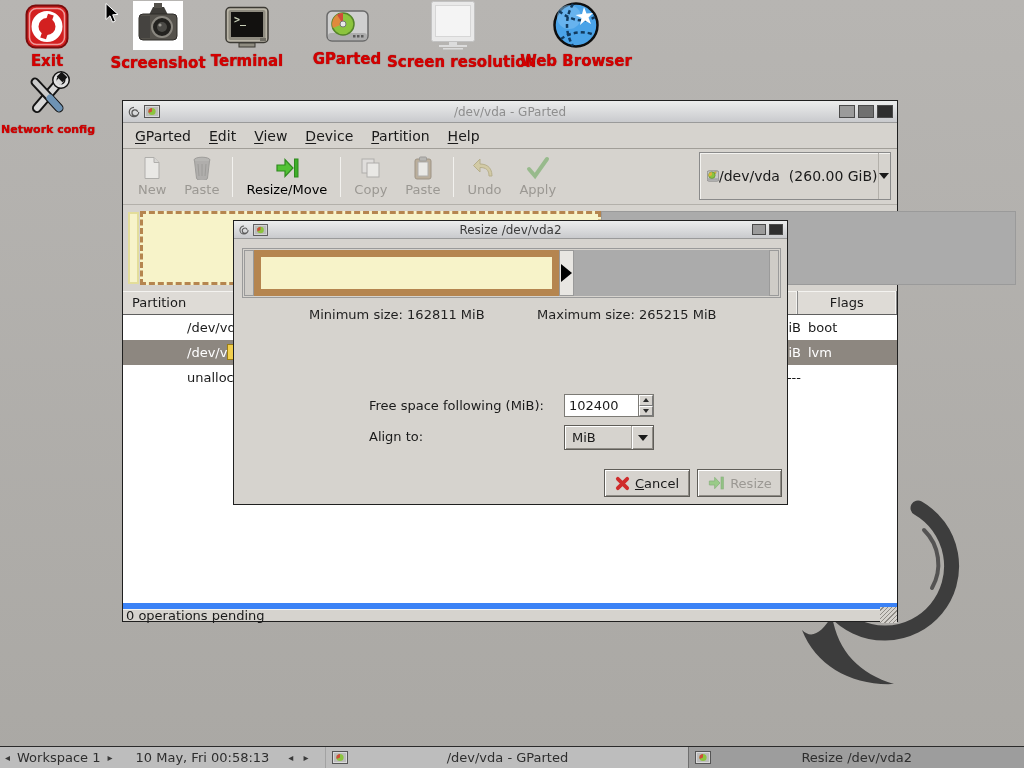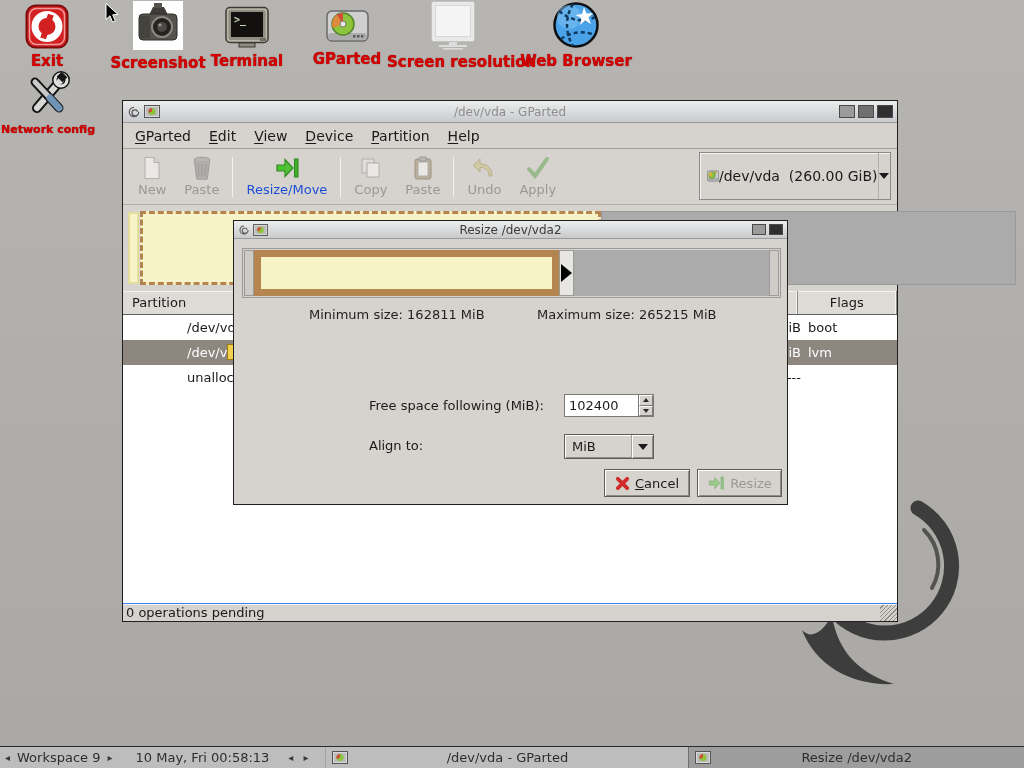--- a/index.html
+++ b/index.html
@@ -38,21 +38,21 @@
   .menubar { position:absolute; left:0; top:22px; width:100%; height:26px;
              background:#d6d3ce; border-bottom:1px solid #a19e98;
              display:flex; align-items:center; padding-left:3px; font-size:14px; }
   .menuitem { padding:3px 9px; }
   .menuitem u { text-underline-offset:2px; }
 
   .toolbar { position:absolute; left:0; top:48px; width:100%; height:56px;
              background:#d6d3ce; border-bottom:1px solid #b3b0aa; display:flex;
              align-items:center; padding-left:6px; }
   .tbbutton { display:flex; flex-direction:column; align-items:center; gap:2px;
-              padding:4px 9px; font-size:13px; color:#1d4ed8; }
+              padding:4px 9px; font-size:13px; color:#000000; }
   .tbbutton.dis { color:#9b9893; }
   .tbbutton.dis svg { opacity:.5; filter:grayscale(35%); }
   .tbsep { width:1px; height:40px; background:#9a9a9a; border-right:1px solid #f2f1ee; margin:0 4px; }
 
   .devcombo { position:absolute; right:6px; top:3px; width:192px; height:48px;
               border:1px solid #8a8a8a; box-shadow:inset 1px 1px 0 #f4f3f0;
               background:#d6d3ce; display:flex; align-items:center; padding-left:7px; }
   .devcombo .dtext { font-size:14px; margin-left:0; white-space:nowrap; }
   .devcombo .arrowzone { margin-left:auto; align-self:stretch; width:22px;
               border-left:1px solid #b3b0aa; display:flex; align-items:center; justify-content:center; }
@@ -80,21 +80,21 @@
           display:flex; align-items:center; font-size:13px; }
   .trow.selected { background:#8d8780; color:#fff; }
   .trow .pname { padding-left:64px; }
   .trow .sizefrag { position:absolute; left:604px; width:74px; text-align:right; }
   .trow .flagcell { position:absolute; left:685px; }
   .warn-sliver { position:absolute; left:104px; top:4px; width:7px; height:16px;
                  background:#f2cf4e; border:1px solid #9b7d13; }
   .tfiller { position:absolute; left:0; top:289px; width:100%; height:213px; background:#fff; }
 
   .statusbar { position:absolute; left:0; top:502px; width:100%; height:18px;
-               background:#d6d3ce; border-top:1px solid #3b82f6;
+               background:#d6d3ce; border-top:6px solid #3b82f6;
                box-shadow:inset 0 1px 0 #f4f3f0; display:flex; align-items:center; }
   .statusbar .stext { padding-left:3px; font-size:13px; }
   .grip { margin-left:auto; width:17px; height:16px;
           background:repeating-linear-gradient(135deg, #d6d3ce 0 2px, #8f8c86 2px 3px); }
 
   
   #dialog { left:233px; top:220px; width:555px; height:285px; z-index:3; }
   #dialog .titlebar { height:18px; }
   #dialog .ttext { color:#3c3c3c; }
   #dialog .tbtn { width:14px; height:11px; }
@@ -442,21 +442,21 @@
             <span class="spinbtn">
               <span class="up"></span>
             </span>
             <span class="spinbtn">
               <span class="dn"></span>
             </span>
           </span>
       </span>
     </div>
 
-    <div class="drow" style="top:213px;">
+    <div class="drow" style="top:204px;">
       <span class="flabel">Align to:</span>
       <span class="combo">
         <span class="cval">MiB</span>
         <span class="carrow">
             <span class="tri-down"></span>
           </span>
       </span>
     </div>
 
     <div class="dlgbtn" id="btn-cancel">
@@ -469,21 +469,21 @@
       <svg width="18" height="16" viewBox="0 0 24 24">
           <path d="M2 9 h8 v-5.5 l8 8.5 -8 8.5 v-5.5 h-8 z" fill="#52c234" stroke="#2f8a1f" stroke-width="1.2"></path>
           <rect x="19.5" y="3" width="3.5" height="18" fill="#3fae29" stroke="#2f8a1f"></rect>
         </svg>
       <span>Resize</span>
     </div>
   </div>
 
   <div class="taskbar">
     <span class="tb-arrow">◂</span>
-    <span class="tb-ws">Workspace 9</span>
+    <span class="tb-ws">Workspace 1</span>
     <span class="tb-arrow">▸</span>
     <span class="tb-clock">10 May, Fri 00:58:13</span>
     <span class="tb-pager">
       <span class="tb-arrow">◂</span>
       <span class="tb-arrow">▸</span>
     </span>
     <span class="taskitem" id="task1">
       <svg class="ticon" width="16" height="13" viewBox="0 0 16 13">
           <rect x="0.5" y="0.5" width="15" height="12" fill="#d9d9d9" stroke="#555"></rect>
           <rect x="2" y="2" width="12" height="9" fill="#bcbcbc"></rect>

